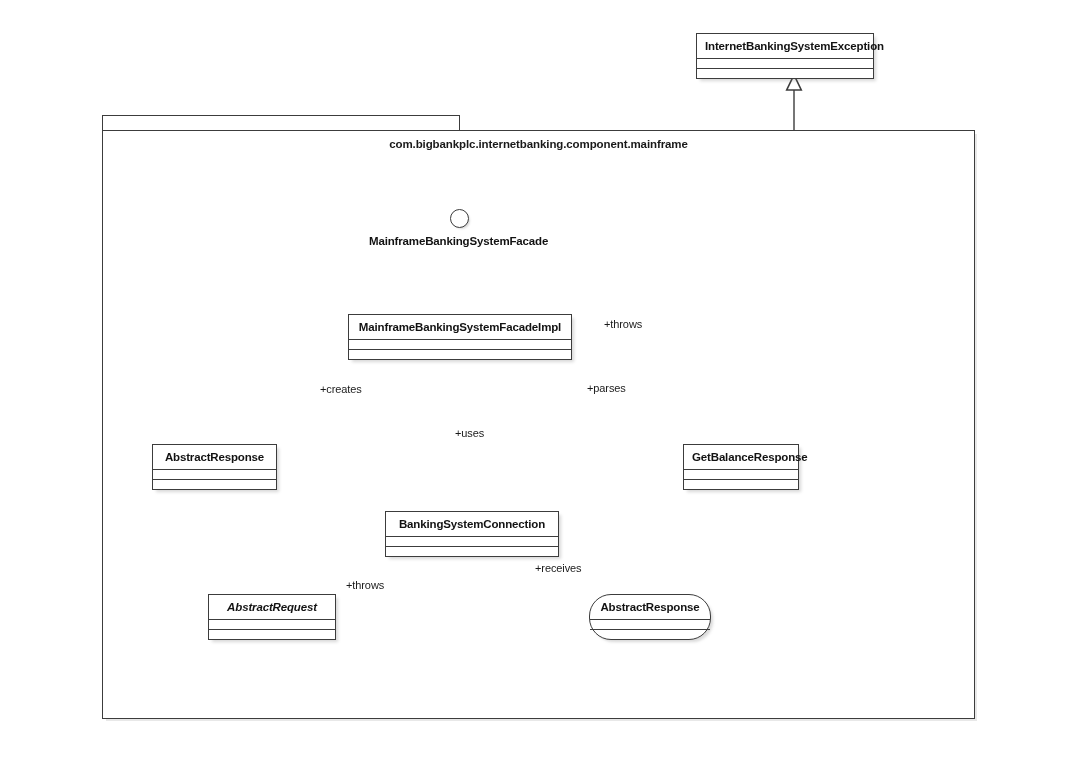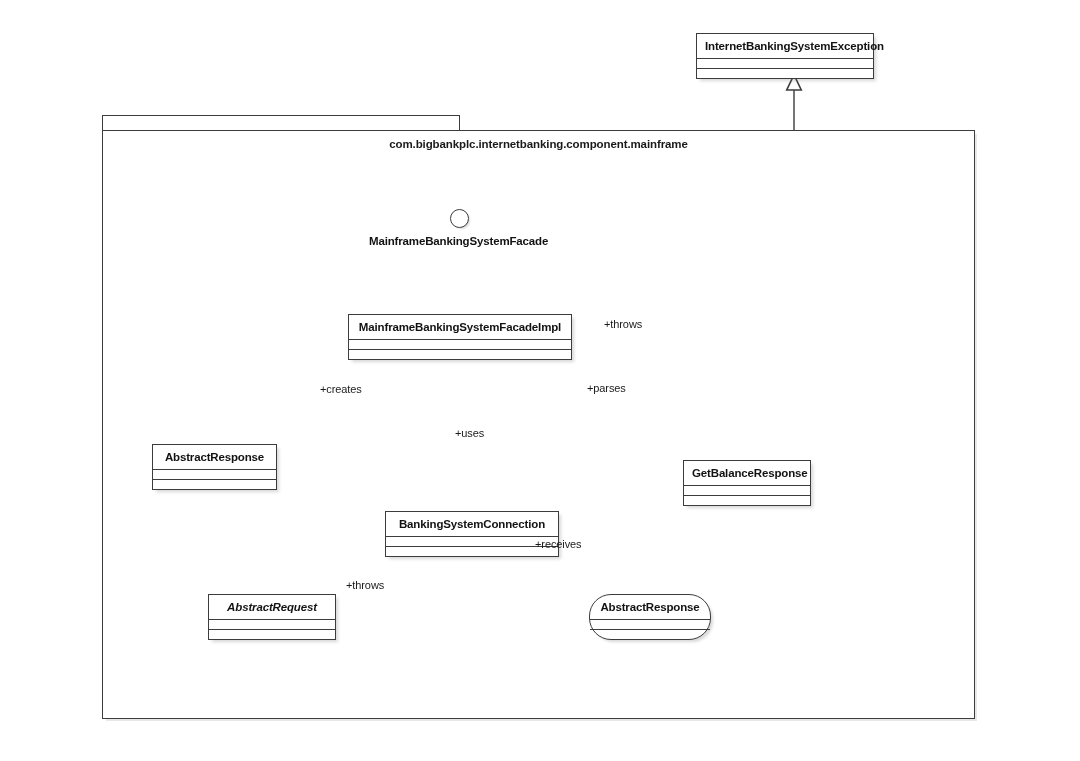--- a/index.html
+++ b/index.html
@@ -175,21 +175,21 @@
     <span class="cls-compartment"></span>
   </div>
 
 
   <div class="uml-class" style="left:152px; top:444px; width:125px;">
     <span class="cls-name">AbstractResponse</span>
     <span class="cls-compartment"></span>
     <span class="cls-compartment"></span>
   </div>
 
-  <div class="uml-class" style="left:683px; top:444px; width:128px;margin-top:16px;">
+  <div class="uml-class" style="left:683px; top:444px; width:116px;">
     <span class="cls-name">GetBalanceResponse</span>
     <span class="cls-compartment"></span>
     <span class="cls-compartment"></span>
   </div>
 
   <div class="uml-class" style="left:385px; top:511px; width:174px;">
     <span class="cls-name">BankingSystemConnection</span>
     <span class="cls-compartment"></span>
     <span class="cls-compartment"></span>
   </div>
@@ -209,15 +209,15 @@
   <div class="edge-label" style="left:604px; top:318px;">+throws</div>
 
   <div class="edge-label" style="left:320px; top:383px;">+creates</div>
 
   <div class="edge-label" style="left:455px; top:427px;">+uses</div>
 
   <div class="edge-label" style="left:587px; top:382px;">+parses</div>
 
   <div class="edge-label" style="left:346px; top:579px;">+throws</div>
 
-  <div class="edge-label" style="left:535px; top:538px;text-align:right;">+receives</div>
+  <div class="edge-label" style="left:535px; top:562px;text-align:right;">+receives</div>
 
 </div>
 
 </body></html>

